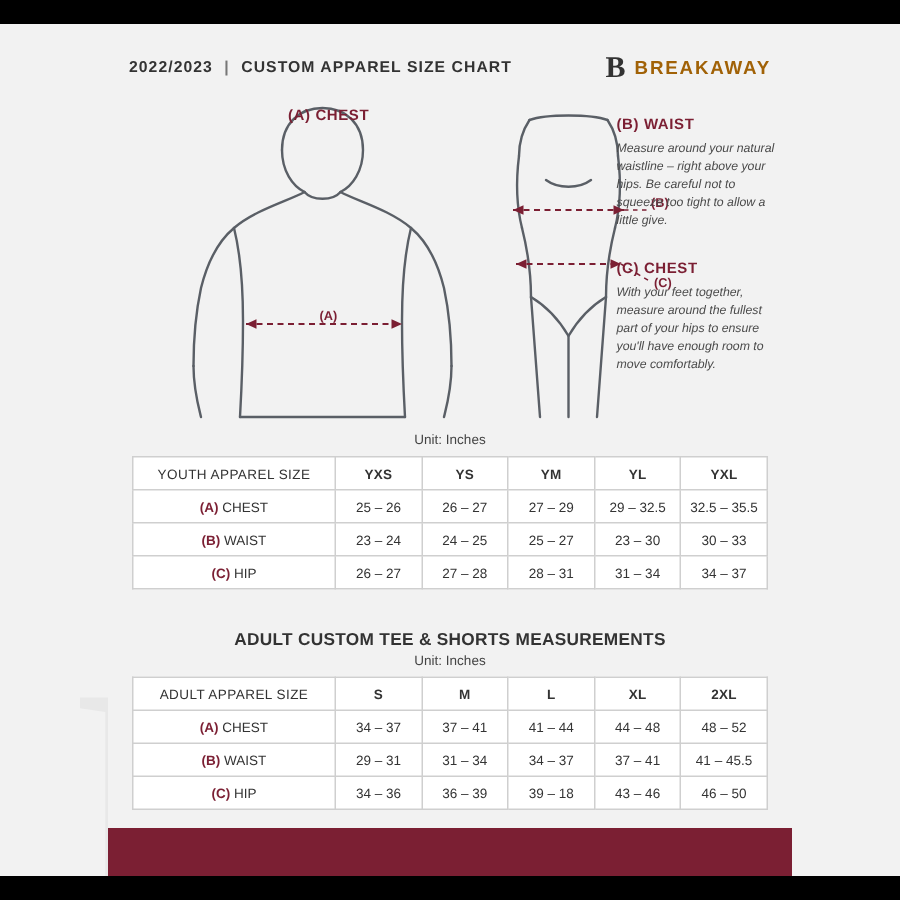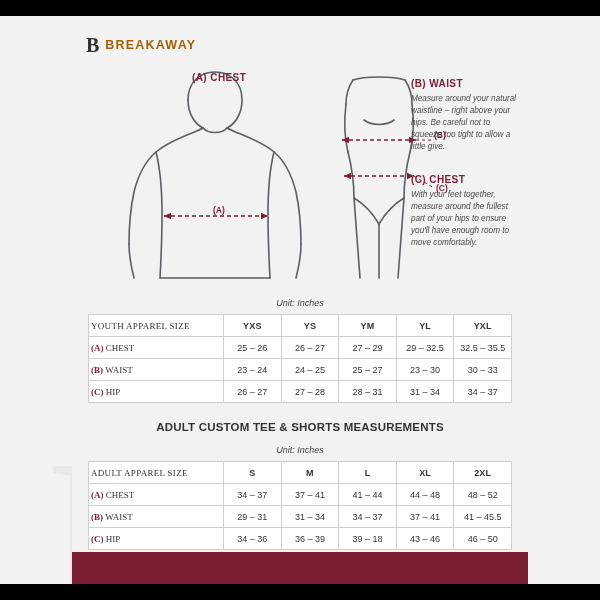--- a/index.html
+++ b/index.html
@@ -158,45 +158,43 @@
   .sec-adult { top: 405px; }
 
   .sec-title {
     font-size: 11.5px;
     font-weight: bold;
     color: #333333;
     letter-spacing: 0.2px;
   }
   .sec-unit {
     font-size: 9px;
-    font-style: italic;
     color: #444;
-    margin-top: 12px;
+    margin-top: 2px;
     margin-bottom: 6px;
   }
   table {
     border-collapse: collapse;
     width: 424px;
     margin: 0 16px;
     background: #ffffff;
     table-layout: fixed;
   }
   th, td {
     border: 1px solid #cfcfcf;
     height: 21px;
     font-size: 9px;
     color: #333333;
     text-align: center;
     padding: 0 2px;
   }
   th.label-col, td.label-col {
-    text-align: left;
+    text-align: center;
     width: 130px;
     font-weight: normal;
-    font-family: Liberation Serif, serif;
   }
   thead th {
     font-weight: bold;
     font-size: 9px;
     letter-spacing: 0.2px;
   }
   thead th.label-col { font-weight: normal; letter-spacing: 0.3px; }
   td.rowlabel .tag {
     color: #7b1f33;
     font-weight: bold;
@@ -215,20 +213,25 @@
 
   <div class="sheet"></div>
   <div class="watermark">B</div>
   <div class="maroon-footer"></div>
 
   <div class="content">
 
     <div class="sheet" style="background:transparent;">
 
       <div class="header">
+        <div class="header-title">
+          <span>2022/2023</span>
+          <span class="sep">|</span>
+          <span>CUSTOM APPAREL SIZE CHART</span>
+        </div>
         <div class="brand">
           <span class="brand-mark">B</span>
           <span class="brand-name">BREAKAWAY</span>
         </div>
       </div>
 
       <div class="diagram">
 
         <svg class="fig" width="456" height="218" viewBox="0 0 456 218">
           <g fill="none" stroke="#5a5f66" stroke-width="1.6" stroke-linecap="round" stroke-linejoin="round">

